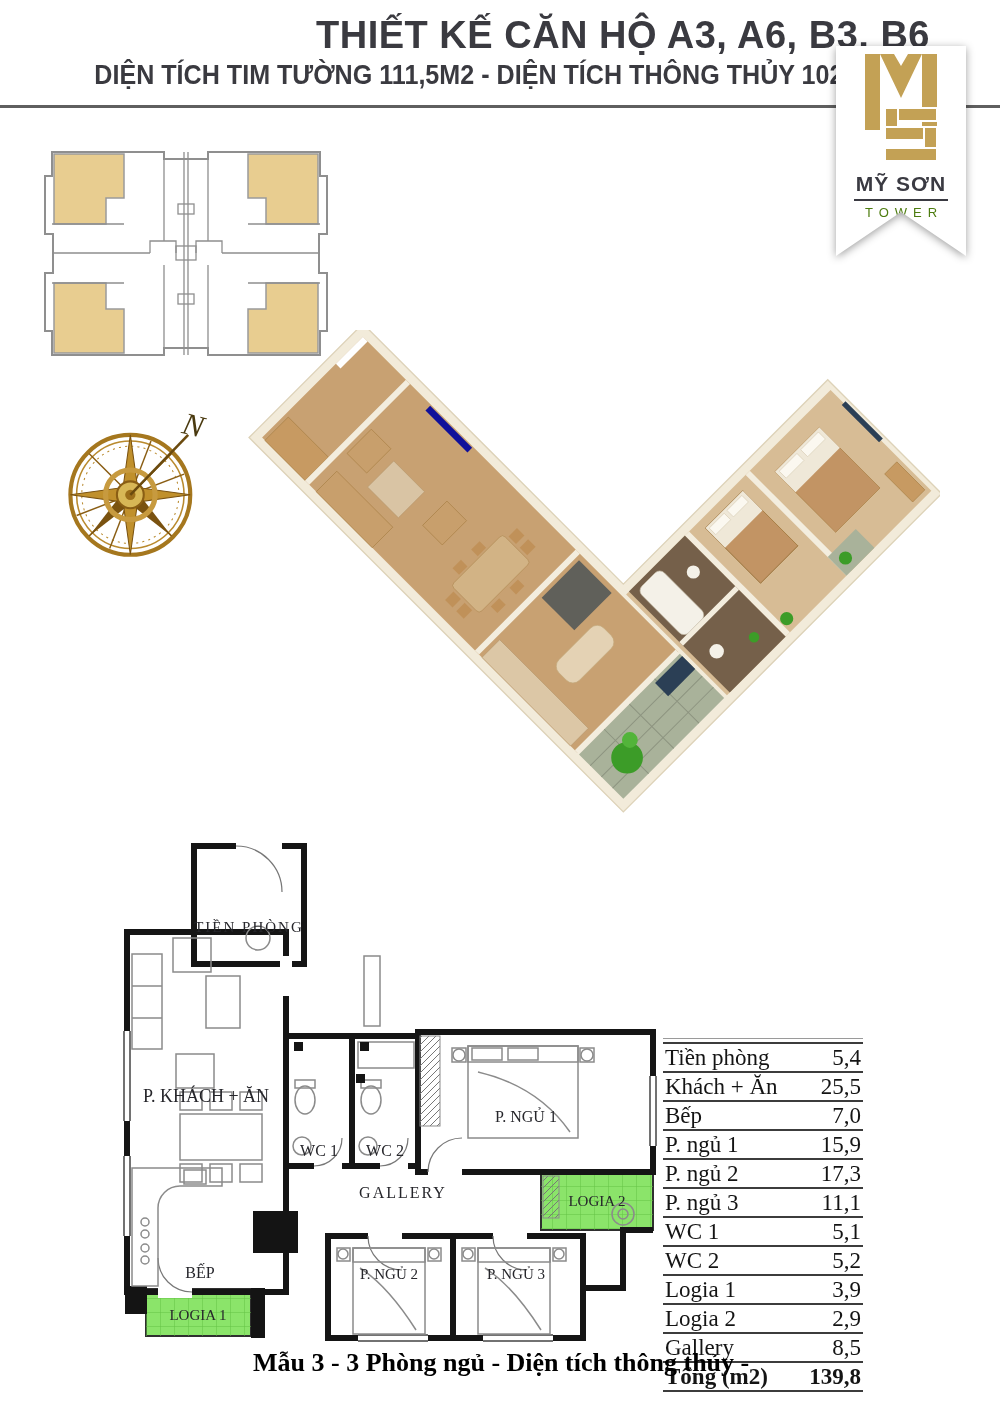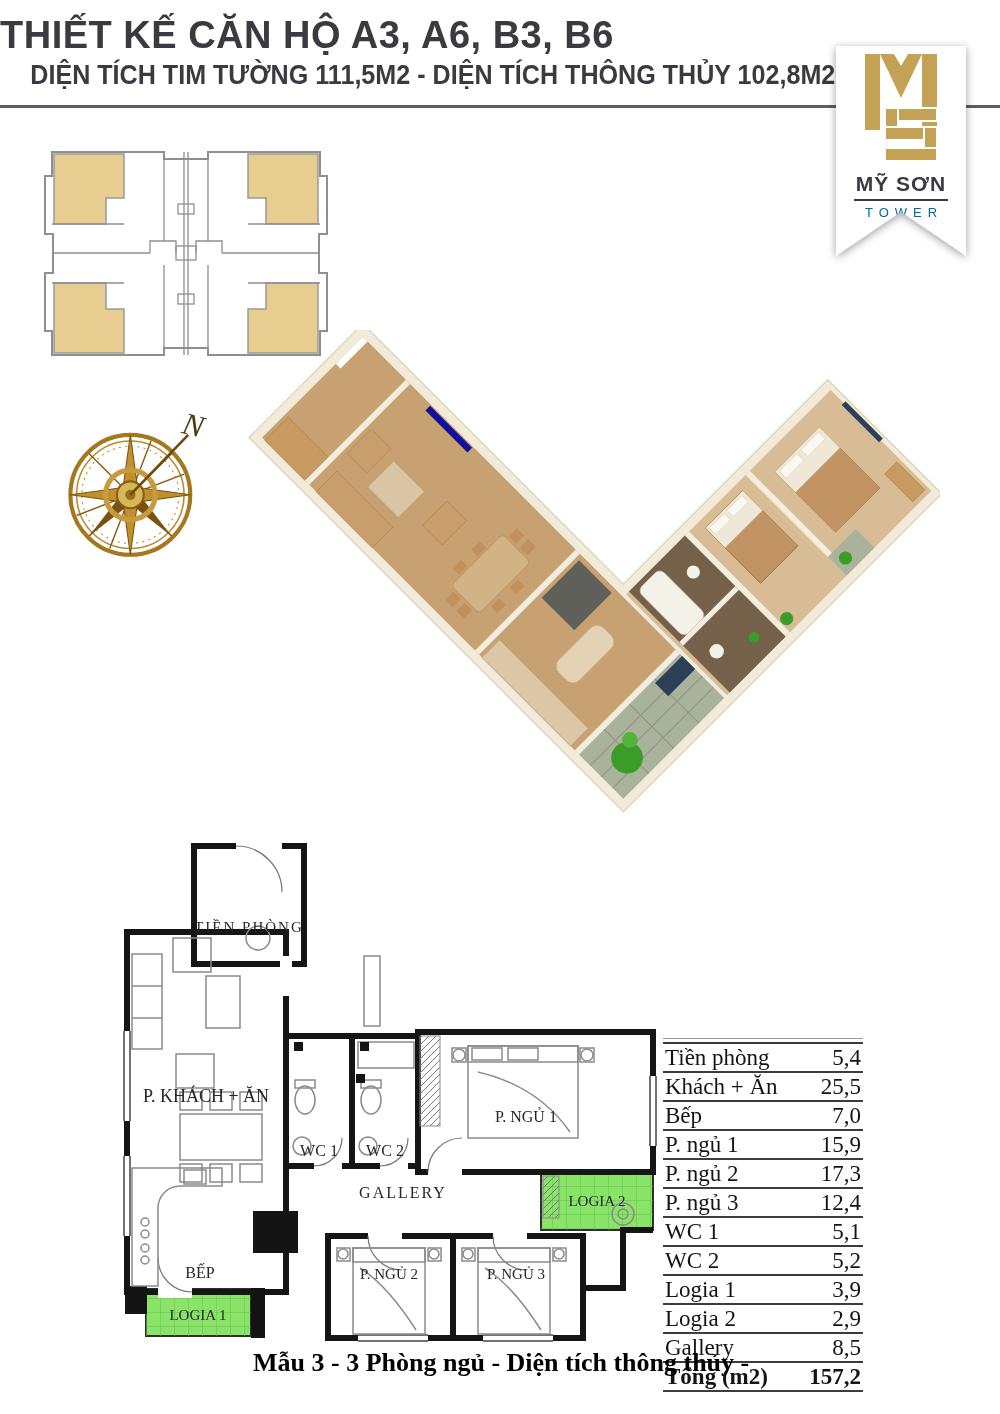--- a/index.html
+++ b/index.html
@@ -1,35 +1,35 @@
 <!DOCTYPE html>
 <html><head>
 <meta charset="utf-8">
 <style>
   html,body{margin:0;padding:0;background:#ffffff;}
   #page{position:relative;width:1000px;height:1414px;background:#fff;overflow:hidden;
         font-family:"Liberation Sans","DejaVu Sans",sans-serif;}
 
   
-  .header{position:absolute;left:0;top:12px;width:930px;text-align:left;color:#3a3a40;}
+  .header{position:absolute;left:0;top:12px;width:930px;text-align:right;color:#3a3a40;}
   .header .title{font-size:38px;font-weight:bold;letter-spacing:.5px;line-height:46px;}
   .header .subtitle{margin-top:2px;font-size:27px;font-weight:bold;display:inline-block;
                     transform:scaleX(.93);transform-origin:center;white-space:nowrap;}
   .hr-line{position:absolute;left:0;top:105px;width:1000px;height:3px;background:#5f5f5f;}
 
   
   .ribbon-wrap{position:absolute;left:836px;top:0;filter:drop-shadow(0 2px 4px rgba(0,0,0,.38));z-index:5;margin-top:46px;}
   .ribbon{width:130px;height:210px;background:#ffffff;
           clip-path:polygon(0 0,100% 0,100% 100%,50% 79%,0 100%);
           display:flex;flex-direction:column;align-items:center;}
   .monogram{margin-top:6px;}
   .brand{font-size:21px;font-weight:bold;letter-spacing:1px;color:#3a3a42;
          border-bottom:2px solid #3a3a42;padding:0 2px 3px 2px;margin-top:2px;
          font-family:"Liberation Sans","DejaVu Sans",sans-serif;}
-  .brand-sub{font-size:13px;letter-spacing:6px;color:#0369a1;margin-top:4px;padding-left:6px;}
+  .brand-sub{font-size:13px;letter-spacing:6px;color:#4d7c0f;margin-top:4px;padding-left:6px;}
 
   
   .keyplan{position:absolute;left:30px;top:146px;}
   .compass{position:absolute;left:58px;top:408px;}
   .iso3d{position:absolute;left:240px;top:330px;}
   .plan2d{position:absolute;left:118px;top:836px;}
 
   
   .area-table-box{position:absolute;left:663px;top:1038px;width:200px;border-top:1px solid #9a9a9a;padding-top:3px;}
   table.area-table{width:100%;border-collapse:collapse;font-family:"Liberation Serif","DejaVu Serif",serif;}
@@ -396,21 +396,21 @@
         <tr>
             <td>P. ngủ 1</td>
             <td class="val">15,9</td>
           </tr>
         <tr>
             <td>P. ngủ 2</td>
             <td class="val">17,3</td>
           </tr>
         <tr>
             <td>P. ngủ 3</td>
-            <td class="val">12,4</td>
+            <td class="val">11,1</td>
           </tr>
         <tr>
             <td>WC 1</td>
             <td class="val">5,1</td>
           </tr>
         <tr>
             <td>WC 2</td>
             <td class="val">5,2</td>
           </tr>
         <tr>
@@ -420,21 +420,21 @@
         <tr>
             <td>Logia 2</td>
             <td class="val">2,9</td>
           </tr>
         <tr>
             <td>Gallery</td>
             <td class="val">8,5</td>
           </tr>
         <tr class="total">
             <td>Tổng (m2)</td>
-            <td class="val">157,2</td>
+            <td class="val">139,8</td>
           </tr>
       </tbody>
     </table>
   </div>
 
   <div class="caption">Mẫu 3 - 3 Phòng ngủ - Diện tích thông thủy -</div>
 
 </div>
 
 </body></html>

